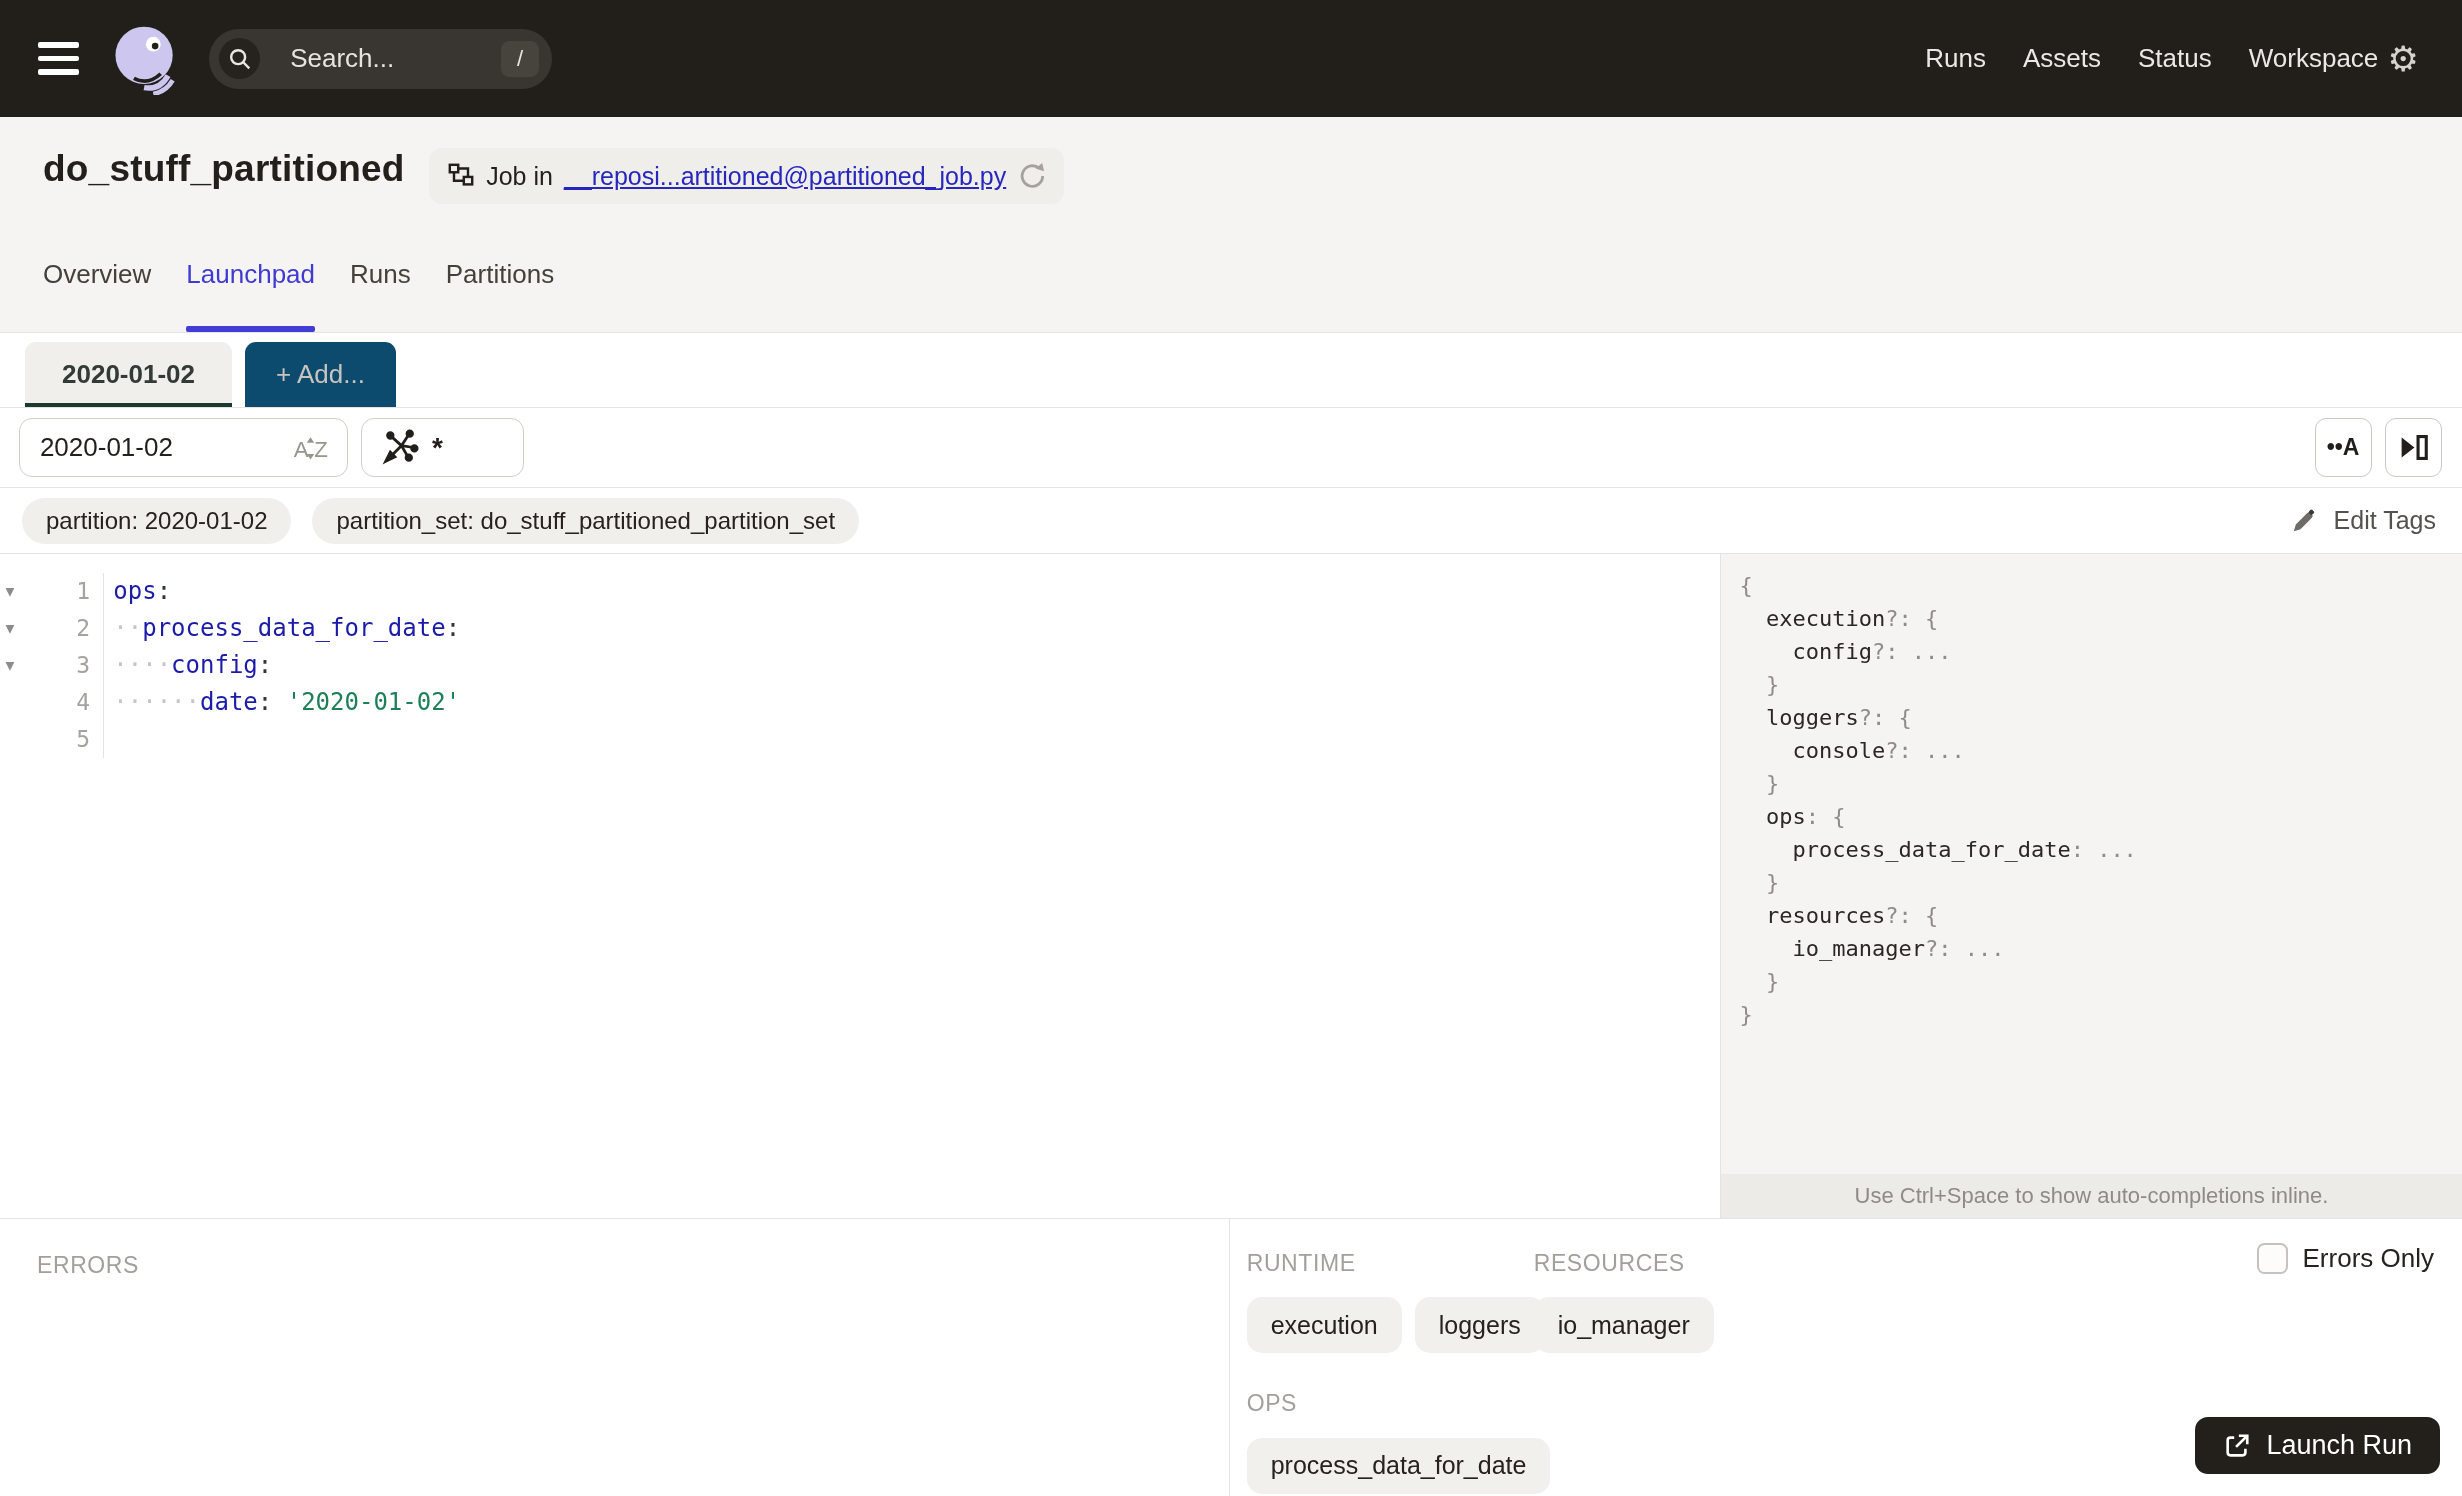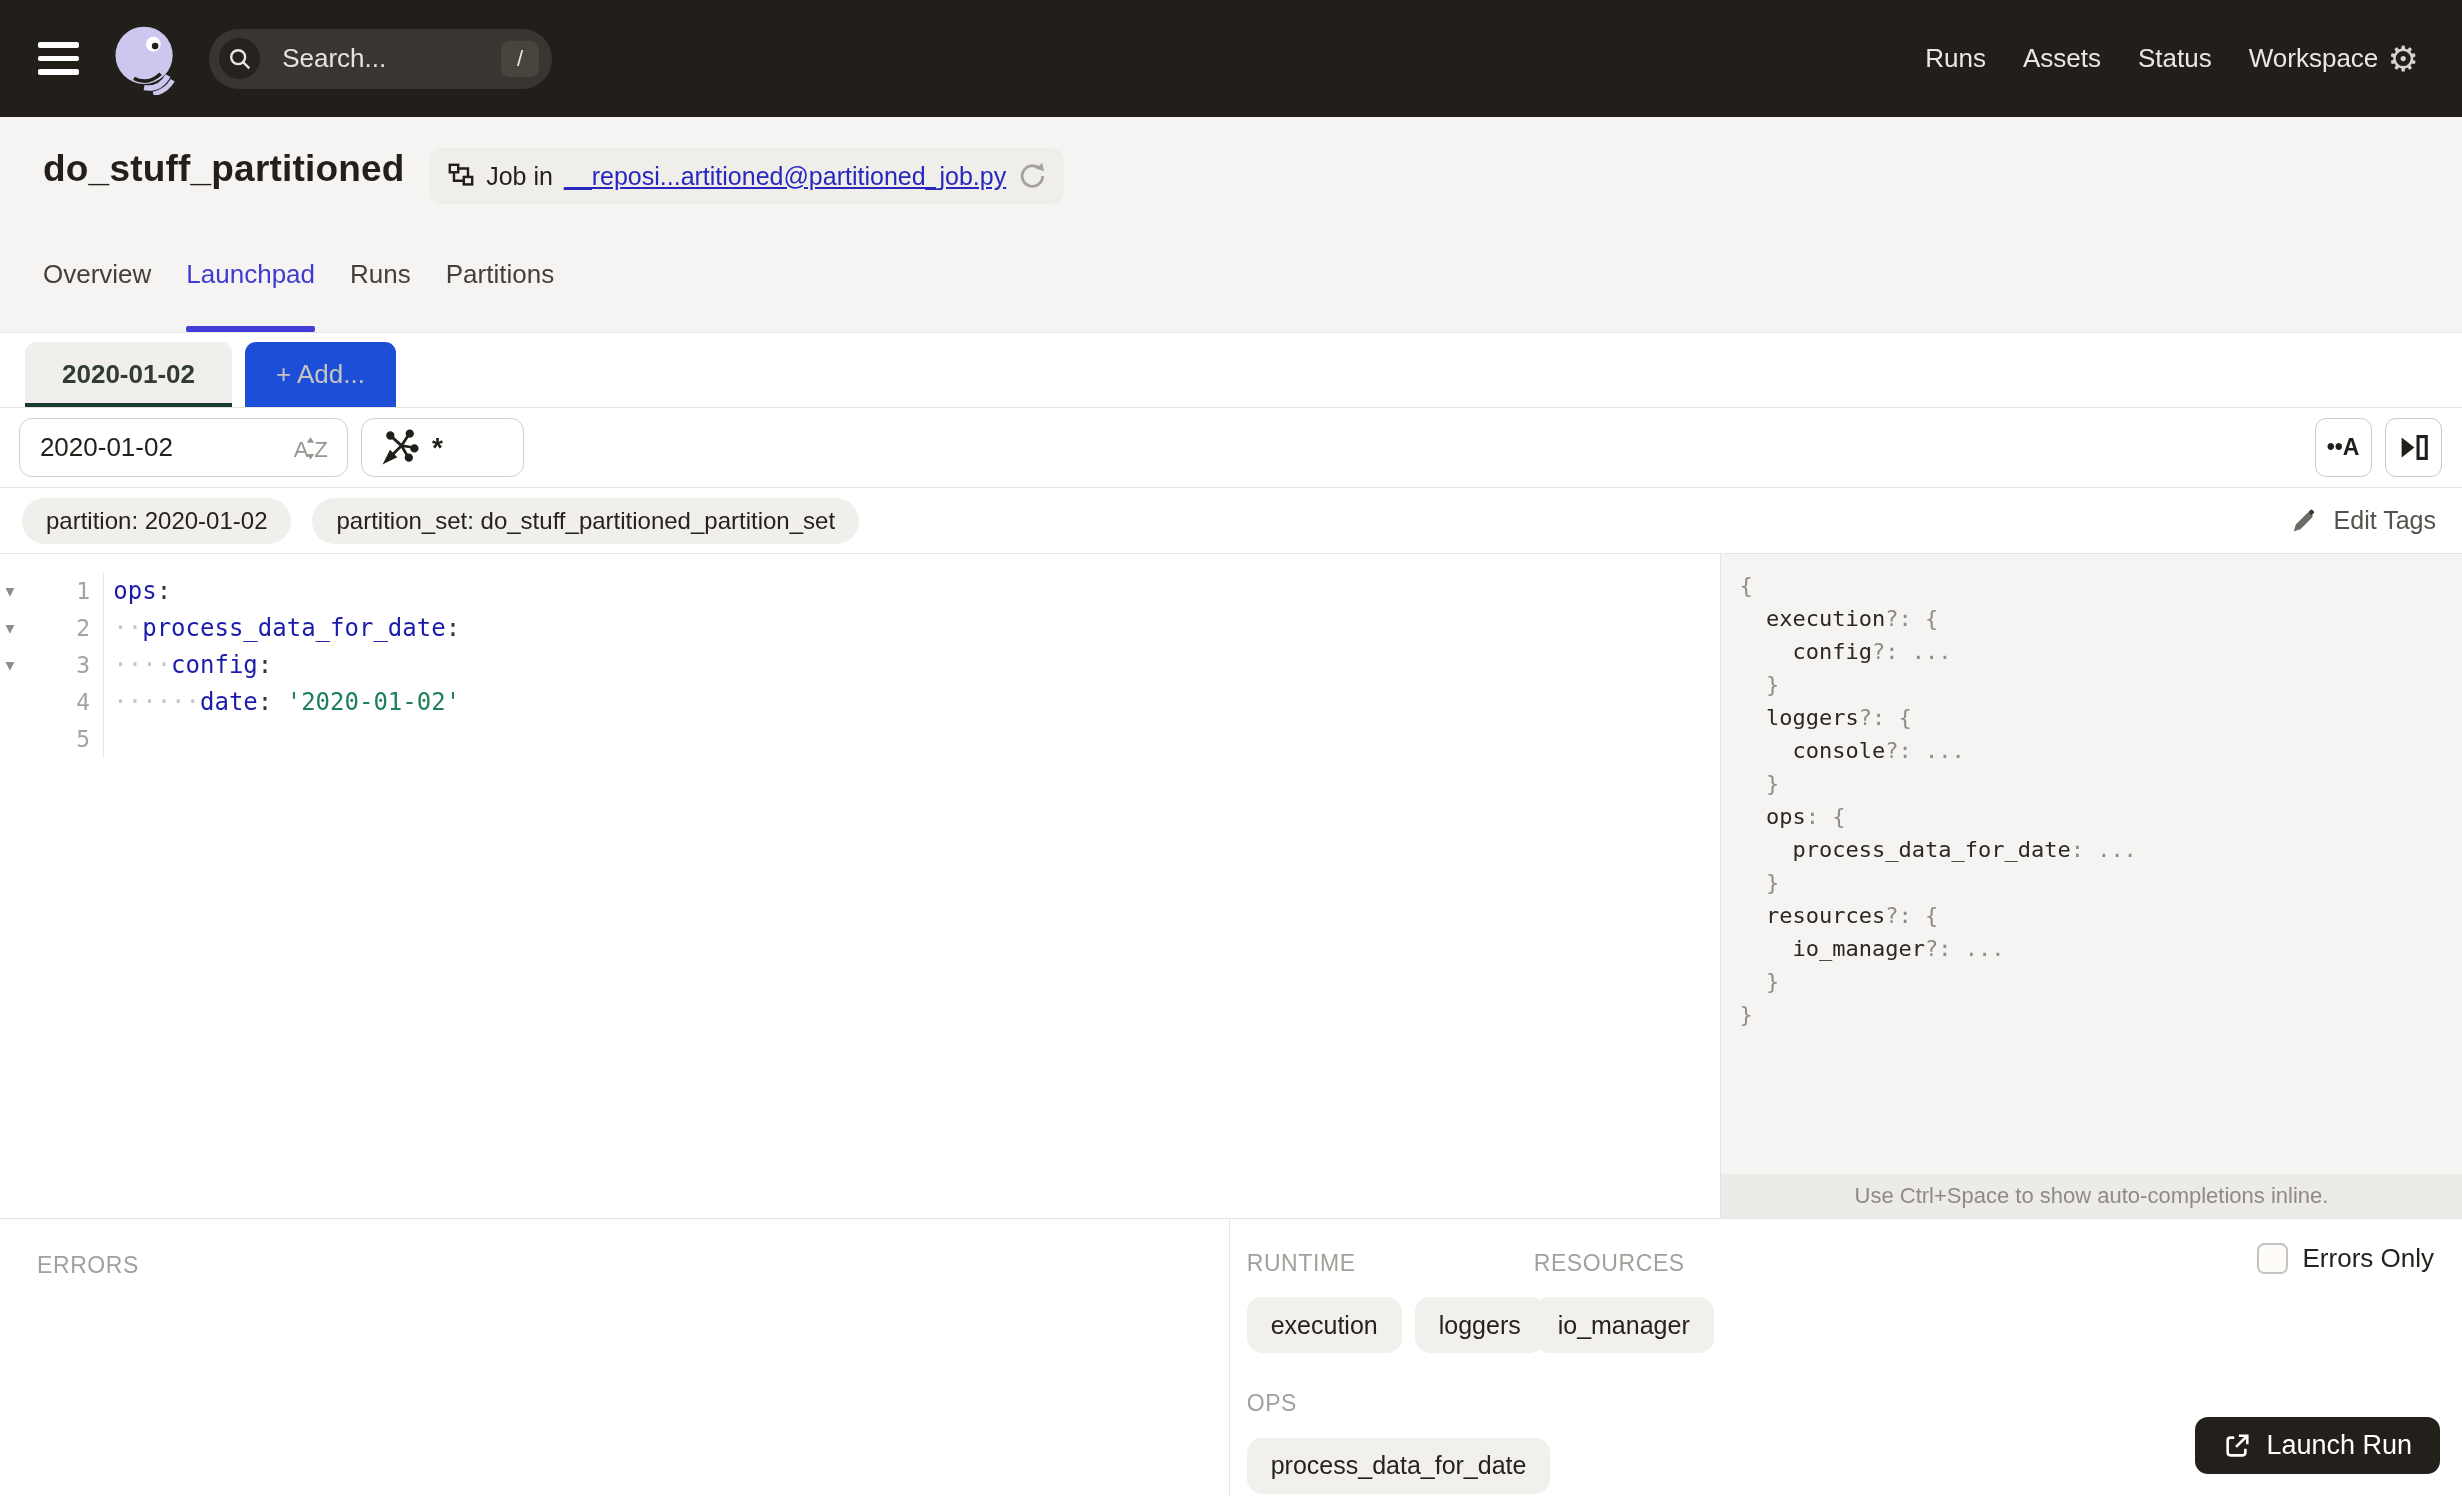--- a/index.html
+++ b/index.html
@@ -6,21 +6,21 @@
   html,body{width:2462px;height:1497px;overflow:hidden;background:#fff;
     font-family:"Liberation Sans",sans-serif;color:#231F1B;}
 
   
   .topbar{height:117px;background:#221E1A;display:flex;align-items:center;padding:0 0 0 38px;}
   .hamburger{width:41px;height:33px;display:flex;flex-direction:column;justify-content:space-between;cursor:pointer;}
   .hamburger div{height:5.6px;background:#FFFFFF;border-radius:1.9px;}
   .logo{margin-left:30px;width:72px;height:72px;}
   .searchpill{margin-left:28px;width:343px;height:60px;background:#393530;border-radius:30.5px;display:flex;align-items:center;padding:0 13px 0 10.2px;}
   .search-circle{width:41px;height:41px;border-radius:50%;background:#26221D;display:flex;align-items:center;justify-content:center;flex:none;}
-  .searchpill input{flex:1;min-width:0;background:transparent;border:none;outline:none;color:#F2F0ED;font-size:26px;margin-left:22px;font-family:"Liberation Sans",sans-serif;}
+  .searchpill input{flex:1;min-width:0;background:transparent;border:none;outline:none;color:#F2F0ED;font-size:26px;margin-left:30px;font-family:"Liberation Sans",sans-serif;}
   .searchpill input::placeholder{color:#F0EEEA;opacity:.95;}
   .slash-badge{width:38px;height:36px;background:#47433D;border-radius:8.3px;color:#E8E6E2;font-size:22px;display:flex;align-items:center;justify-content:center;flex:none;}
   .topnav{margin-left:auto;display:flex;align-items:center;gap:37px;}
   .nav-item{color:#EAE8E5;font-size:26px;font-weight:500;cursor:pointer;}
   .gear{margin:0 43px 0 9.3px;font-size:35px;color:#D6D3CF;cursor:pointer;line-height:1;}
 
   
   .header{height:216px;background:#F5F4F2;border-bottom:1.9px solid #E8E6E3;position:relative;padding:31px 0 0 43px;}
   .title-row{display:flex;gap:24px;}
   .page-title{font-size:37px;font-weight:700;letter-spacing:0.2px;}
@@ -29,21 +29,21 @@
   .tabs-row{position:absolute;left:43px;bottom:0;display:flex;gap:35px;}
   .tab{position:relative;padding-bottom:42px;font-size:26px;font-weight:400;color:#45403A;cursor:pointer;}
   .tab.active{color:#3F3AD2;}
   .tab-underline{position:absolute;left:0;right:0;bottom:0;height:5.6px;background:#423DD6;border-radius:1.9px;}
 
   
   .ptabs{height:75px;background:#fff;border-bottom:1.9px solid #E6E4E1;display:flex;align-items:flex-end;padding-left:25px;gap:13px;}
   .ptab{height:65px;border-radius:11px 11px 0 0;display:flex;align-items:center;padding:0 37px;font-size:26px;cursor:pointer;position:relative;}
   .ptab.active{background:#F0EFEC;color:#323B35;font-weight:600;}
   .ptab.active .ptab-line{position:absolute;left:0;right:0;bottom:0;height:3.7px;background:#1A3A30;}
-  .ptab.add{background:#1d4ed8;color:#C7C4C0;padding:0 31px;}
+  .ptab.add{background:#0c4a6e;color:#C7C4C0;padding:0 31px;}
 
   
   .toolbar{height:80px;background:#fff;border-bottom:1.9px solid #E6E4E1;display:flex;align-items:center;padding:0 20.4px 0 18.5px;gap:13px;}
   .tb-input{height:59px;border:1.9px solid #D1CFCA;border-radius:13px;background:#fff;display:flex;align-items:center;padding:0 16.7px 0 20.4px;}
   .tb-input.partition{width:329px;}
   .tb-input.selector{width:163px;gap:13px;}
   .tb-input input{border:none;outline:none;font-size:26px;color:#231F1B;flex:1;min-width:0;font-family:"Liberation Sans",sans-serif;background:transparent;}
   .star-val{font-size:28px;font-weight:600;color:#221E1A;}
   .tb-spacer{flex:1;}
   .sq-btn{width:57px;height:59px;border:1.9px solid #CBC9C4;border-radius:11px;background:#fff;display:flex;align-items:center;justify-content:center;cursor:pointer;}

